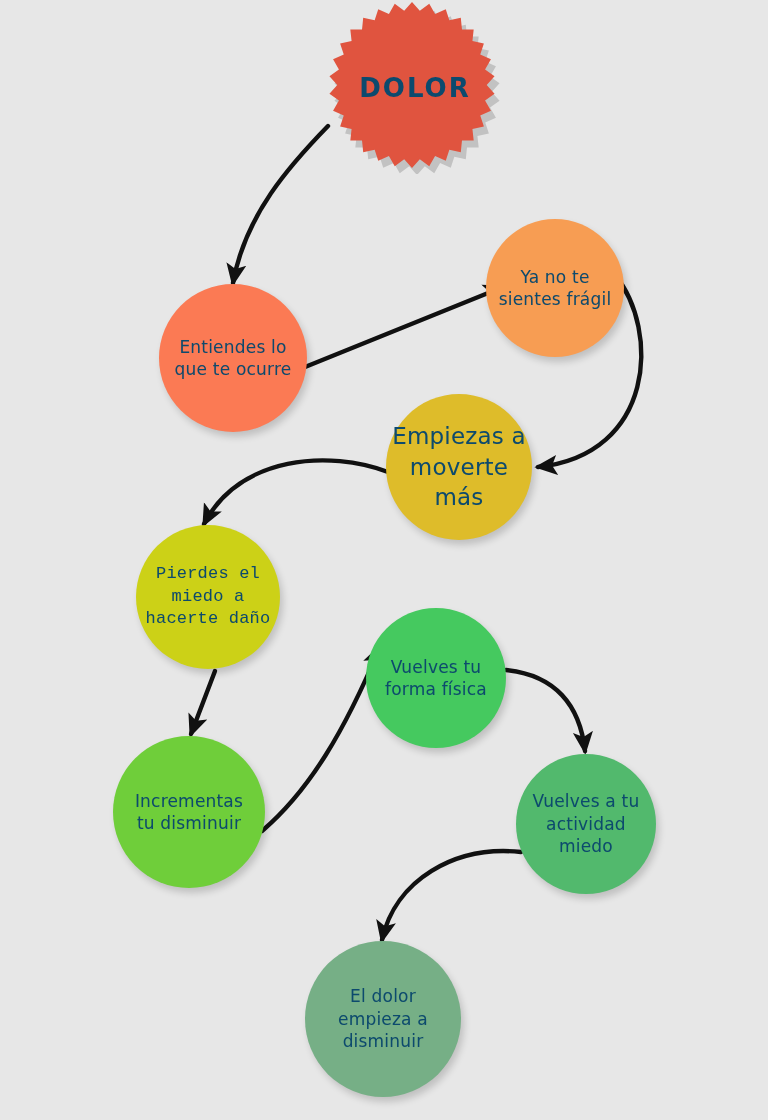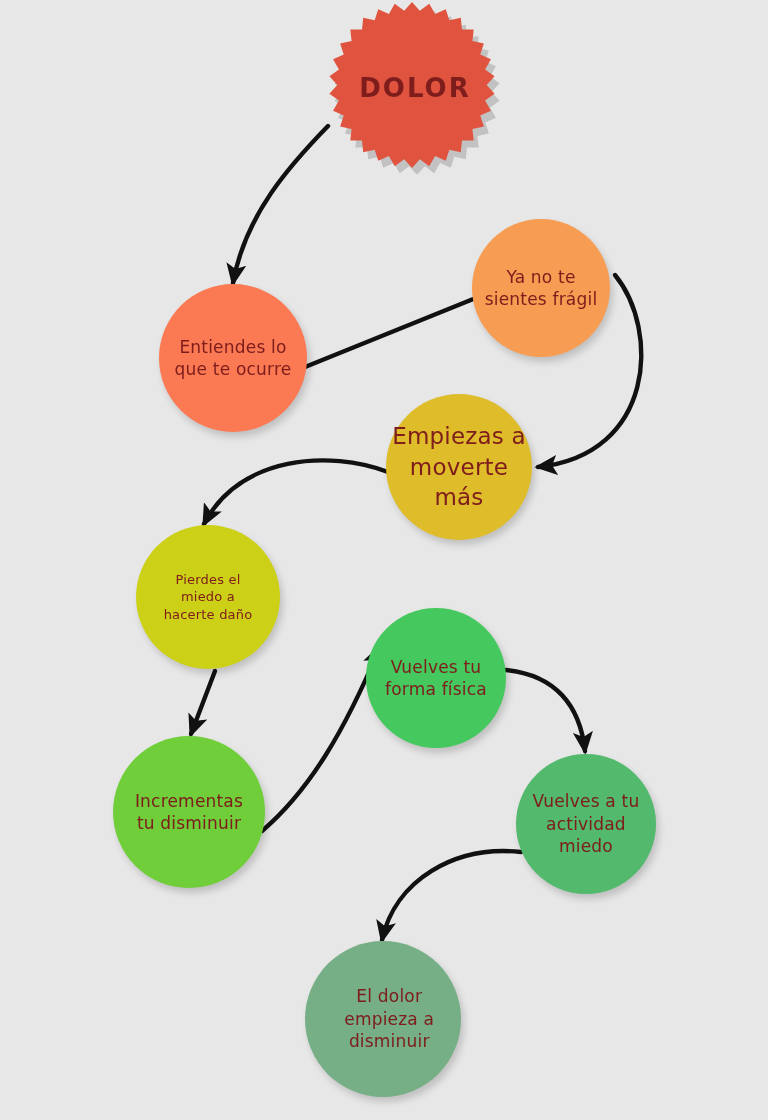--- a/index.html
+++ b/index.html
@@ -28,21 +28,21 @@
     height: 1120px;
     pointer-events: none;
   }
   .node {
     position: absolute;
     border-radius: 50%;
     display: flex;
     align-items: center;
     justify-content: center;
     text-align: center;
-    color: #7f1d1d;
+    color: #0c4a6e;
     box-sizing: border-box;
     box-shadow: 3px 5px 7px rgba(0,0,0,0.17);
     z-index: 2;
   }
   .node .label {
     display: block;
     width: 92%;
     white-space: pre-line;
     line-height: 1.32;
     letter-spacing: 0.2px;
@@ -94,46 +94,46 @@
         <svg class="starburst-wrap" viewBox="0 0 172 172">
           <polygon points="83.00,0.00 90.81,8.71 100.26,1.81 106.08,11.96 116.76,7.18 120.35,18.31 131.79,15.85 132.98,27.49 144.68,27.46 143.43,39.09 154.88,41.50 151.24,52.62 161.94,57.35 156.07,67.47 165.55,74.32 157.70,83.00 165.55,91.68 156.07,98.53 161.94,108.65 151.24,113.38 154.88,124.50 143.43,126.91 144.68,138.54 132.98,138.51 131.79,150.15 120.35,147.69 116.76,158.82 106.08,154.04 100.26,164.19 90.81,157.29 83.00,166.00 75.19,157.29 65.74,164.19 59.92,154.04 49.24,158.82 45.65,147.69 34.21,150.15 33.02,138.51 21.32,138.54 22.57,126.91 11.12,124.50 14.76,113.38 4.06,108.65 9.93,98.53 0.45,91.68 8.30,83.00 0.45,74.32 9.93,67.47 4.06,57.35 14.76,52.62 11.12,41.50 22.57,39.09 21.32,27.46 33.02,27.49 34.21,15.85 45.65,18.31 49.24,7.18 59.92,11.96 65.74,1.81 75.19,8.71" fill="rgba(0,0,0,0.16)" transform="translate(5,7)"></polygon>
           <polygon points="83.00,0.00 90.81,8.71 100.26,1.81 106.08,11.96 116.76,7.18 120.35,18.31 131.79,15.85 132.98,27.49 144.68,27.46 143.43,39.09 154.88,41.50 151.24,52.62 161.94,57.35 156.07,67.47 165.55,74.32 157.70,83.00 165.55,91.68 156.07,98.53 161.94,108.65 151.24,113.38 154.88,124.50 143.43,126.91 144.68,138.54 132.98,138.51 131.79,150.15 120.35,147.69 116.76,158.82 106.08,154.04 100.26,164.19 90.81,157.29 83.00,166.00 75.19,157.29 65.74,164.19 59.92,154.04 49.24,158.82 45.65,147.69 34.21,150.15 33.02,138.51 21.32,138.54 22.57,126.91 11.12,124.50 14.76,113.38 4.06,108.65 9.93,98.53 0.45,91.68 8.30,83.00 0.45,74.32 9.93,67.47 4.06,57.35 14.76,52.62 11.12,41.50 22.57,39.09 21.32,27.46 33.02,27.49 34.21,15.85 45.65,18.31 49.24,7.18 59.92,11.96 65.74,1.81 75.19,8.71" fill="#E0543F"></polygon>
         </svg>
         <span class="label">DOLOR</span>
       </div>
       <div class="node" id="node-entiendes" style="left: 159px; top: 284px; width: 148px; height: 148px; font-size: 17px; background: rgb(251, 122, 84);">
         <span class="label">Entiendes lo
 que te ocurre</span>
       </div>
-      <div class="node" id="node-fragil" style="left: 472px; top: 219px; width: 138px; height: 138px; font-size: 17px; background: rgb(247, 157, 83);">
+      <div class="node" id="node-fragil" style="left: 486px; top: 219px; width: 138px; height: 138px; font-size: 17px; background: rgb(247, 157, 83);">
         <span class="label">Ya no te
 sientes frágil</span>
       </div>
       <div class="node" id="node-moverte" style="left: 386px; top: 394px; width: 146px; height: 146px; font-size: 23px; background: rgb(222, 188, 42);">
         <span class="label">Empiezas a
 moverte más</span>
       </div>
-      <div class="node" id="node-miedo" style="left: 136px; top: 525px; width: 144px; height: 144px; font-size: 13px; background: rgb(204, 209, 23);">
+      <div class="node" id="node-miedo" style="left: 136px; top: 525px; width: 144px; height: 144px; font-size: 17px; background: rgb(204, 209, 23); font-family: Liberation Mono, monospace;">
         <span class="label">Pierdes el
 miedo a
 hacerte daño</span>
       </div>
       <div class="node" id="node-incrementas" style="left: 113px; top: 736px; width: 152px; height: 152px; font-size: 17px; background: rgb(111, 206, 58);">
         <span class="label">Incrementas
 tu disminuir</span>
       </div>
       <div class="node" id="node-mejora" style="left: 366px; top: 608px; width: 140px; height: 140px; font-size: 17px; background: rgb(69, 201, 95);">
         <span class="label">Vuelves tu
 forma física</span>
       </div>
       <div class="node" id="node-vuelves" style="left: 516px; top: 754px; width: 140px; height: 140px; font-size: 17px; background: rgb(82, 185, 109);">
         <span class="label">Vuelves a tu
 actividad
 miedo</span>
       </div>
-      <div class="node" id="node-disminuir" style="left: 305px; top: 941px; width: 156px; height: 156px; font-size: 17px; background: rgb(118, 175, 134); justify-content: flex-end;">
+      <div class="node" id="node-disminuir" style="left: 305px; top: 941px; width: 156px; height: 156px; font-size: 17px; background: rgb(118, 175, 134);">
         <span class="label">El dolor
 empieza a
 disminuir</span>
       </div>
     </div>
 
 </div>
 
 </body></html>

